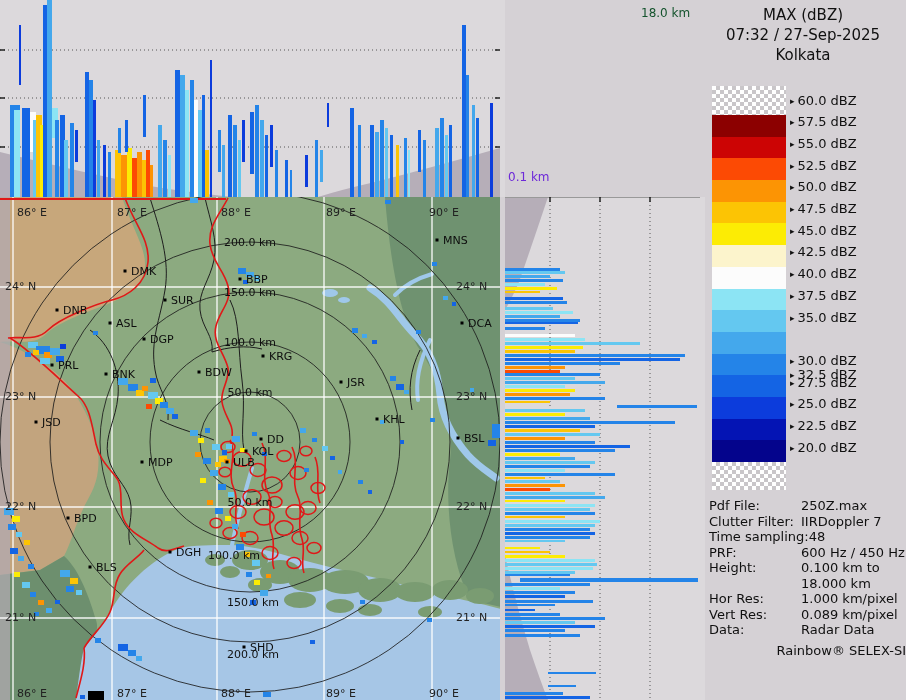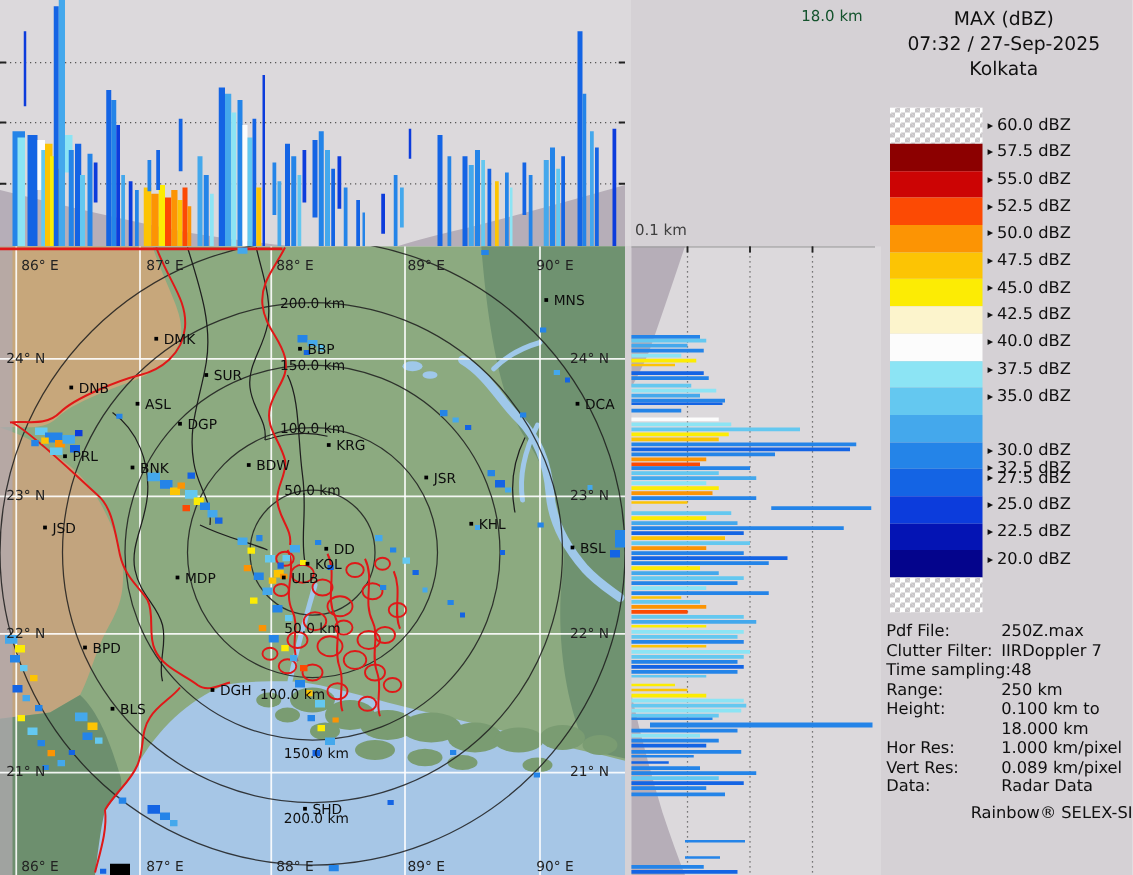--- a/index.html
+++ b/index.html
@@ -4,21 +4,21 @@
 <style>
   html,body{margin:0;padding:0;}
   #screen{position:relative;width:906px;height:700px;background:#d5d1d5;overflow:hidden;
           font-family:"DejaVu Sans",sans-serif;color:#111;}
   svg{position:absolute;display:block;}
   svg text{font-family:"DejaVu Sans",sans-serif;}
   .panel-bg{fill:#dcd9dc;}
   #header{position:absolute;left:700px;top:5px;width:206px;text-align:center;
           font-size:15px;line-height:20px;color:#101010;}
   #hmax{position:absolute;left:641px;top:6px;font-size:12px;color:#14532d;}
-  #hmin{position:absolute;left:508px;top:177px;font-size:12px;color:#404040;text-align:center;}
+  #hmin{position:absolute;left:508px;top:170px;font-size:12px;color:#6d28d9;text-align:center;}
   #legend{position:absolute;left:712px;top:86px;width:234px;height:404px;}
   #swatches{position:absolute;left:0;top:0;width:74px;}
   .band{width:74px;}
   .checker{background-image:
       linear-gradient(45deg,#c9c6c9 25%,transparent 25%,transparent 75%,#c9c6c9 75%),
       linear-gradient(45deg,#c9c6c9 25%,#ffffff 25%,#ffffff 75%,#c9c6c9 75%);
       background-size:8px 8px;background-position:0 0,4px 4px;}
   .leg-label{position:absolute;left:78px;height:15px;font-size:13px;line-height:15px;
              white-space:nowrap;color:#101010;}
   .leg-arrow{font-size:9px;vertical-align:1px;margin-right:3px;}
@@ -638,21 +638,21 @@
         <div class="leg-label" style="top: 332px;"><span class="leg-arrow">▸</span><span>22.5 dBZ</span></div>
         <div class="leg-label" style="top: 353.7px;"><span class="leg-arrow">▸</span><span>20.0 dBZ</span></div>
       </div>
   </div>
 
   <div id="meta">
     <div id="meta-rows">
         <div class="meta-row"><span class="meta-label">Pdf File:</span><span>250Z.max</span></div>
         <div class="meta-row"><span class="meta-label">Clutter Filter:</span><span>IIRDoppler 7</span></div>
         <div class="meta-row"><span class="meta-label">Time sampling:</span><span>48</span></div>
-        <div class="meta-row"><span class="meta-label">Range:</span><span>250 km</span></div>
+        <div class="meta-row"><span class="meta-label">PRF:</span><span>600 Hz / 450 Hz</span></div>
         <div class="meta-row"><span class="meta-label">Height:</span><span>0.100 km to</span></div>
         <div class="meta-row"><span class="meta-label"></span><span>18.000 km</span></div>
         <div class="meta-row"><span class="meta-label">Hor Res:</span><span>1.000 km/pixel</span></div>
         <div class="meta-row"><span class="meta-label">Vert Res:</span><span>0.089 km/pixel</span></div>
         <div class="meta-row"><span class="meta-label">Data:</span><span>Radar Data</span></div>
       </div>
     <div id="brand">Rainbow® SELEX-SI</div>
   </div>
 
 </div>

